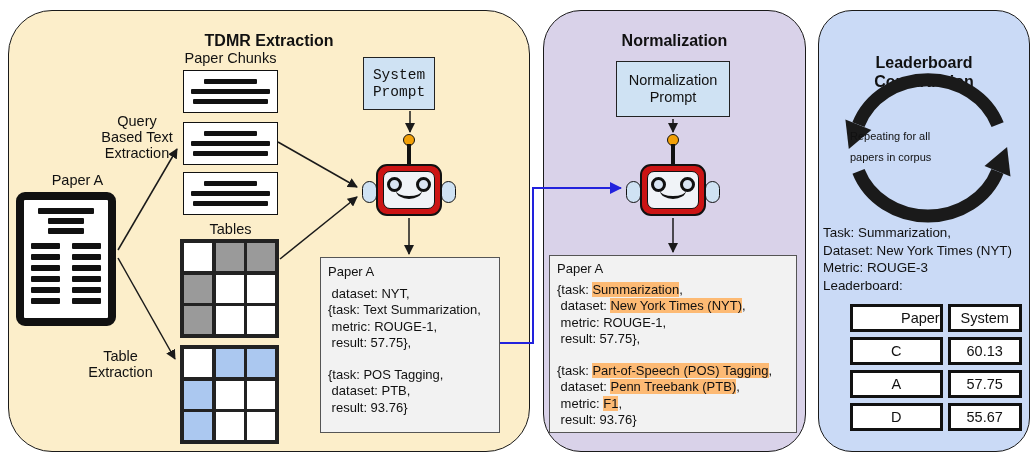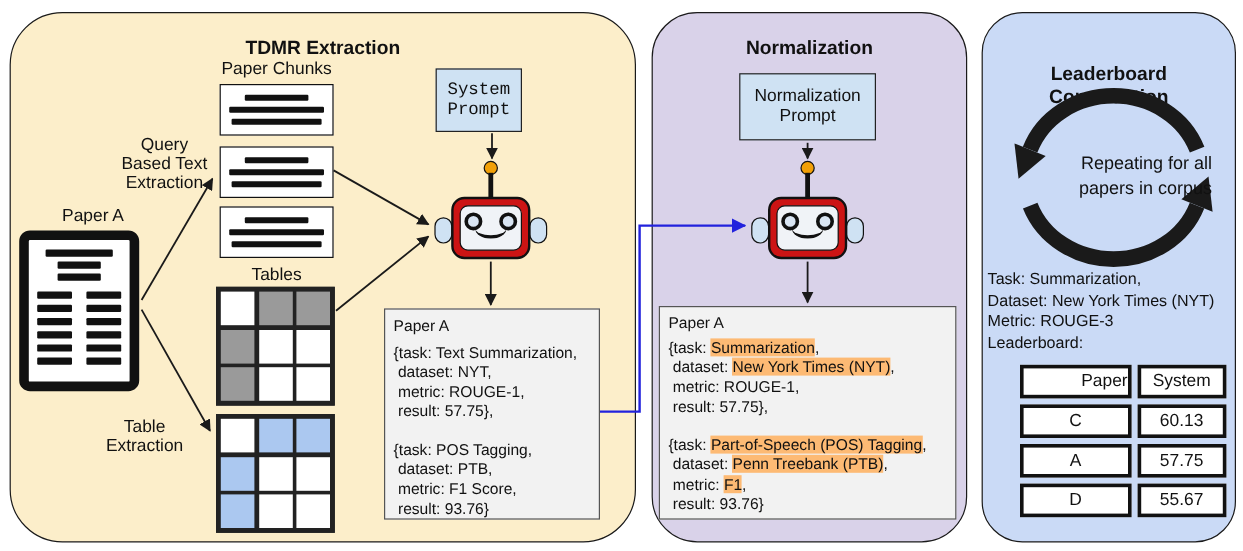--- a/index.html
+++ b/index.html
@@ -42,21 +42,21 @@
   .antenna-stem { position:absolute; left:calc(50% - 2px); top:10px; width:4px; height:21px; background:#111; }
   .ear { position:absolute; top:47px; width:15px; height:22px; background:#CFE2F3; border:1.5px solid #111; border-radius:8px; }
   .ear-l { left:0; } .ear-r { right:0; }
   .head { position:absolute; left:14px; top:30px; width:66px; height:52px; background:#CC1414; border:2px solid #111; border-radius:11px; }
   .face { position:absolute; inset:5px; background:#F0F3F7; border:1.5px solid #111; border-radius:7px; }
   .eye { position:absolute; top:5px; width:15px; height:15px; border-radius:50%; border:3.5px solid #111; background:#D9E5F3; }
   .eye-l { left:3px; } .eye-r { right:3px; }
   .smile { position:absolute; left:50%; transform:translateX(-50%); top:10px; width:26px; height:17px; border-radius:50%; border-bottom:3px solid #111; }
 
   
-  #cycle-text { position:absolute; left:850px; top:126px; width:160px; text-align:right; font-size:15px; line-height:21px; white-space:pre-line; }
+  #cycle-text { position:absolute; left:850px; top:126px; width:160px; text-align:left; font-size:11px; line-height:21px; white-space:pre-line; }
   #lead-info { position:absolute; left:823px; top:224px; width:200px; font-size:13.4px; line-height:17.6px; }
   #lead-table { position:absolute; left:845px; top:299px; border-collapse:separate; border-spacing:5px; }
   #lead-table td, #lead-table th { background:#fff; border:3px solid #111; font-size:14.5px; font-weight:normal; text-align:center; height:28px; }
   #lead-table th { font-size:14.5px; }
   #lead-table .col-paper { width:70px;padding-left:48px; } #lead-table .col-result { width:74px; }
 
   svg.overlay { position:absolute; left:0; top:0; pointer-events:none; }
 </style>
 </head>
 <body>
@@ -163,28 +163,27 @@
       <div class="eye eye-l"></div>
       <div class="eye eye-r"></div>
       <div class="smile"></div>
     </div>
   </div>
 </div>
 
 <div class="out-box" style="left:320px; top:257px; width:180px; height:176px;">
   <div class="box-title">Paper A</div>
   <div>
+      <div class="tline"> dataset: NYT,</div>
       <div class="tline">{task: Text Summarization,</div>
-      <div class="tline"> dataset: NYT,</div>
       <div class="tline"> metric: ROUGE-1,</div>
       <div class="tline"> result: 57.75},</div>
       <div class="tline">&nbsp;</div>
       <div class="tline">{task: POS Tagging,</div>
       <div class="tline"> dataset: PTB,</div>
-      <div class="tline"> metric: F1 Score,</div>
       <div class="tline"> result: 93.76}</div>
     </div>
 </div>
 
 <div class="panel" id="panel-norm">
   <div class="panel-title" style="top:21px;">Normalization</div>
 </div>
 
 <div class="prompt-box" style="left:616px; top:61px; width:114px; height:56px;">Normalization
 Prompt</div>

